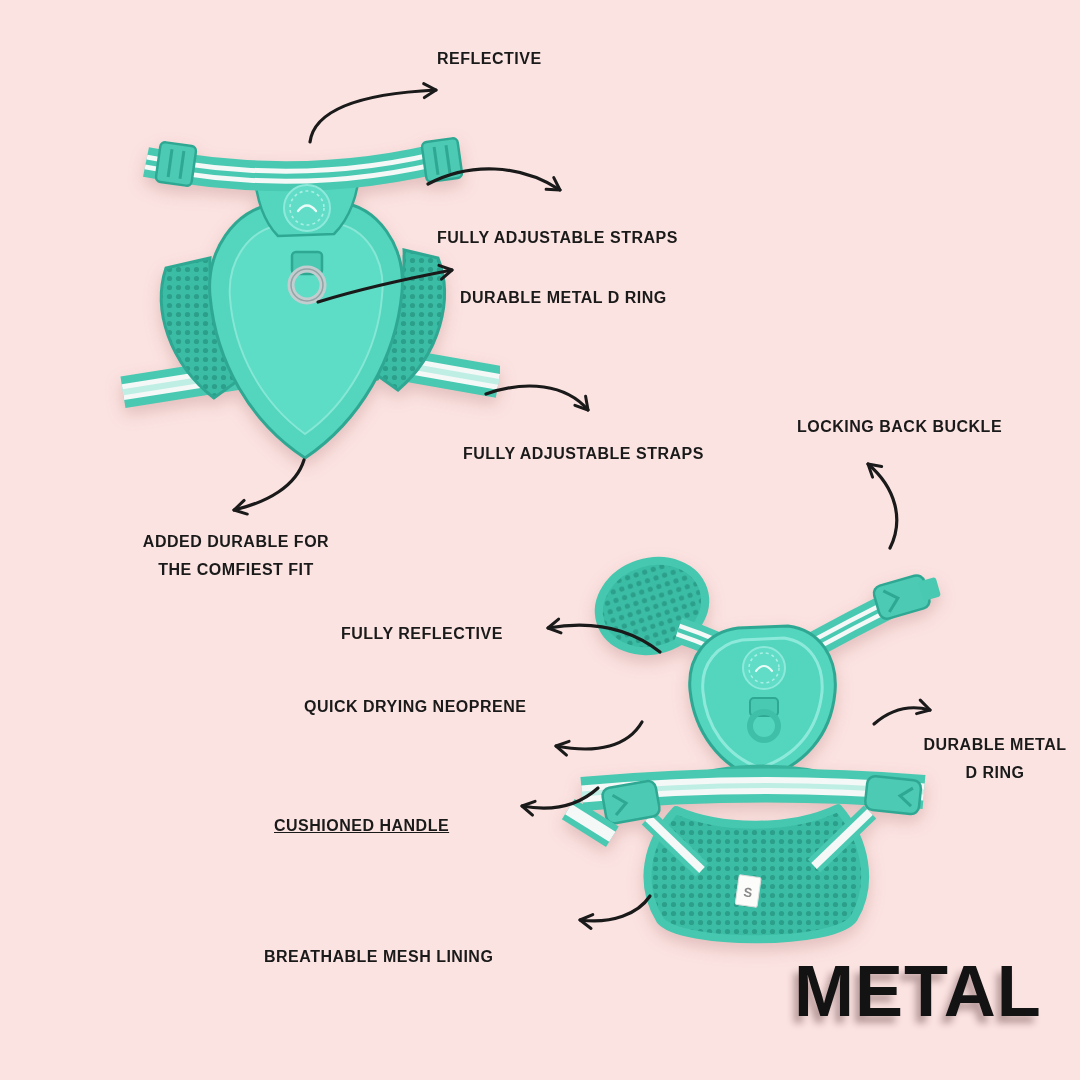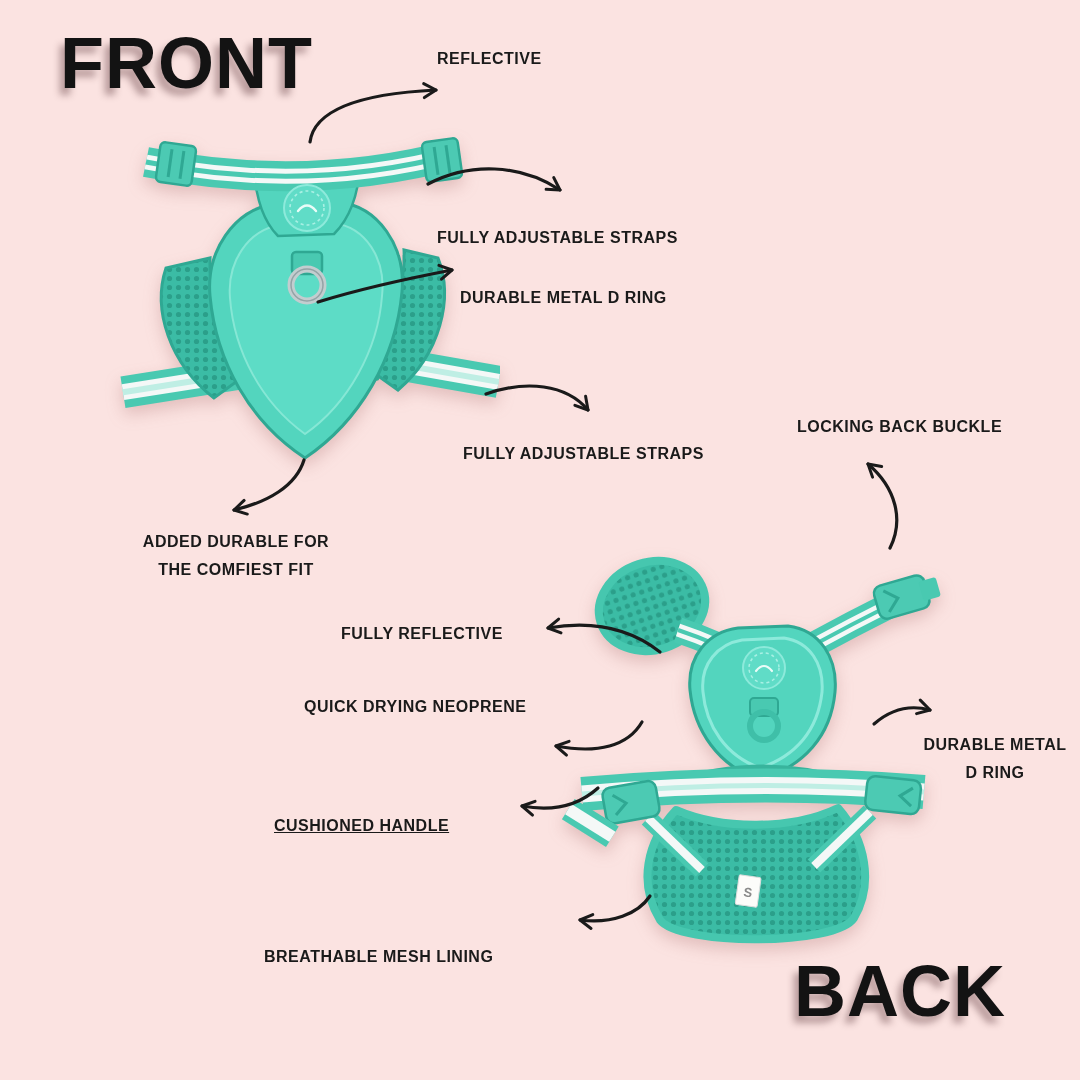--- a/index.html
+++ b/index.html
@@ -37,22 +37,21 @@
   #back-harness  { left:552px; top:540px; width:390px; height:410px; }
 
   svg#arrows { position:absolute; left:0; top:0; width:1080px; height:1080px; pointer-events:none; }
   .arrow { fill:none; stroke:#1a1a1a; stroke-width:3.2; stroke-linecap:round; marker-end:url(#arrowhead); }
 </style>
 </head>
 <body>
 
 <div class="canvas">
 
-  <div class="title" id="title-front">FRONT</div>
-  <div class="title" id="title-back">BACK</div>
+  <div class="title" id="title-back">METAL</div>
 
   <svg class="art" id="front-harness" viewBox="0 0 380 372">
     <defs>
       <pattern id="meshF" width="9" height="9" patternUnits="userSpaceOnUse">
         <rect width="9" height="9" fill="#3bbca5"></rect>
         <circle cx="4.5" cy="4.5" r="2.6" fill="#2b9f8a"></circle>
       </pattern>
     </defs>
 
     <g transform="rotate(-9 80 268)">

